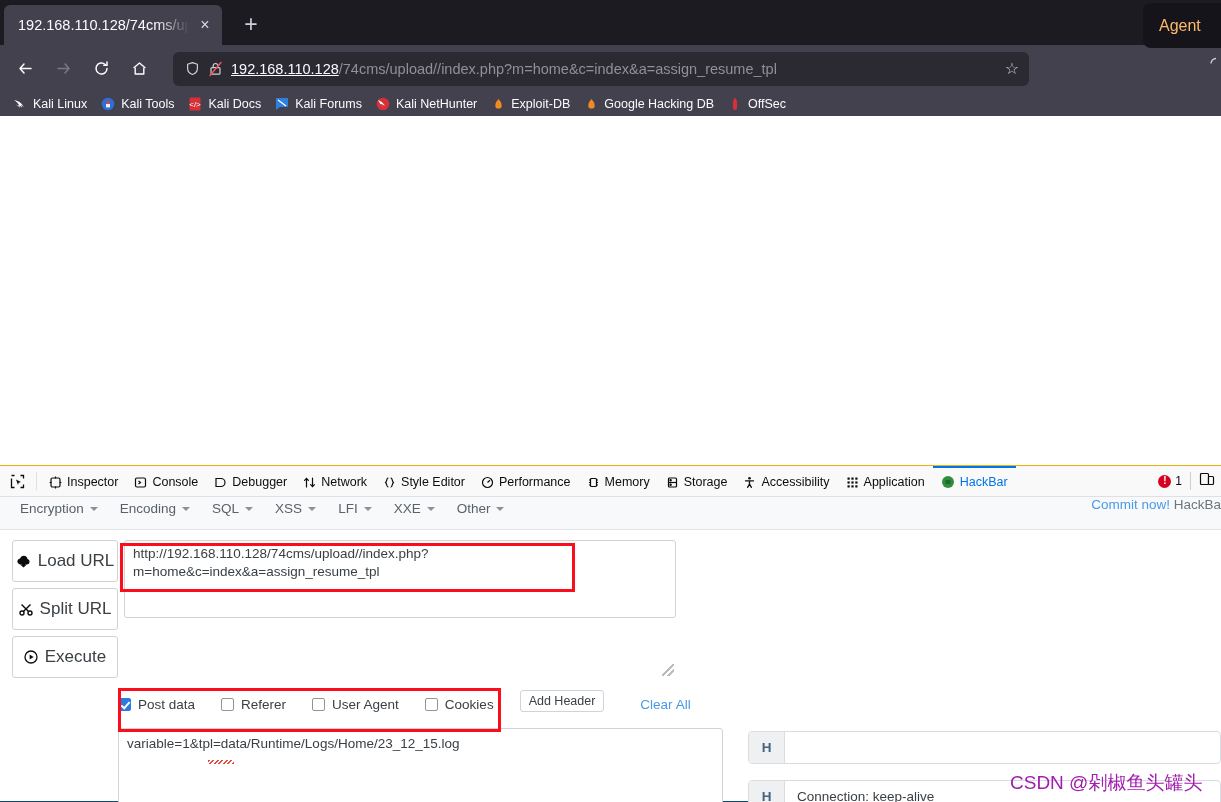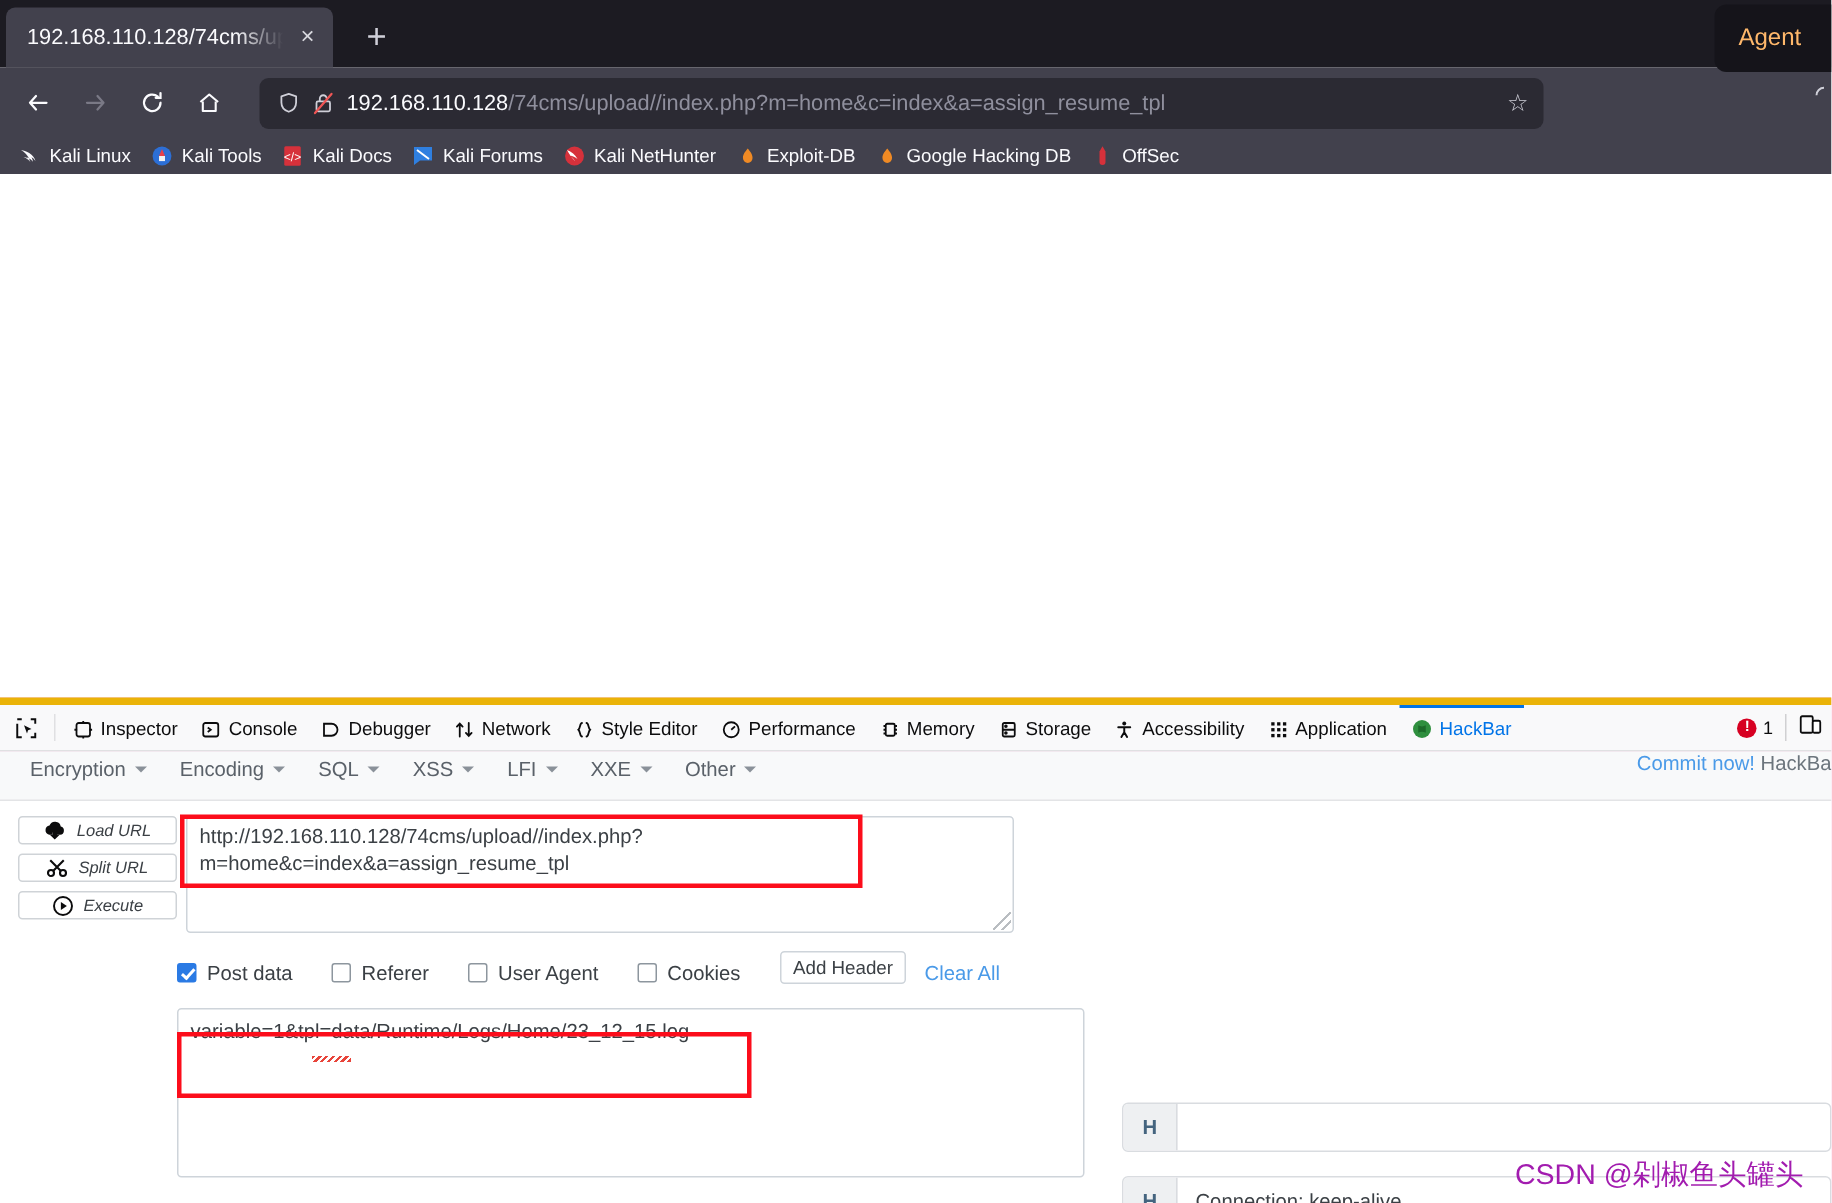--- a/index.html
+++ b/index.html
@@ -88,21 +88,21 @@
     display: flex; align-items: center;
     padding: 0 10px 0 12px;
   }
   .urlbar .ic { flex: 0 0 auto; display: flex; align-items: center; margin-right: 8px; }
   .urltext {
     flex: 1;
     color: #8f8f9d;
     font-size: 14.5px;
     white-space: nowrap; overflow: hidden;
   }
-  .urltext b { color: #fbfbfe; font-weight: normal; }
+  .urltext b { color: #fbfbfe; font-weight: normal; text-decoration: underline; }
   .star { color: #cfcfd8; font-size: 16px; margin-left: 8px; }
   .navright {
     position: absolute; right: 2px; top: 10px;
     color: #cfcfd8;
   }
 
   .bookmarks {
     height: 24px;
     background: #42414d;
     display: flex; align-items: center;
@@ -128,22 +128,22 @@
   .page {
     height: 353px;
     background: #ffffff;
   }
 
   
   .devtools {
     position: absolute;
     left: 0; top: 465px;
     width: 1221px; height: 337px;
-    background: #f9a8d4;
-    border-top: 5px solid #eab308;
+    background: #0c4a6e;
+    border-top: 1px solid #eab308;
   }
   .dt-toolbar {
     height: 31px;
     background: #f9f9fa;
     border-bottom: 1px solid #e0e0e2;
     display: flex; align-items: stretch;
     padding-left: 2px;
     position: relative;
   }
   .dt-picker {
@@ -225,28 +225,27 @@
   
   .hb-body {
     position: relative;
     height: 271px;
     background: #fff;
     padding: 10px 0 0 0;
   }
   .hb-row1 { display: flex; padding-left: 12px; }
   .hb-btncol { display: flex; flex-direction: column; gap: 6px; width: 106px; flex: 0 0 106px; }
   .hb-btn {
-    height: 19px;
+    height: 42px;
     border: 1px solid #cfd3d7;
     border-radius: 3px;
     background: #fff;
     display: flex; align-items: center; justify-content: center;
-    font-size: 11px; color: #3b4045;
+    font-size: 17px; color: #3b4045;
     gap: 7px;
-    font-style: italic;
   }
   .hb-btn svg { display: block; }
 
   .url-wrap { position: relative; margin-left: 6px; }
   .url-ta {
     width: 552px; height: 78px;
     border: 1px solid #ced4da;
     border-radius: 3px;
     font-family: "Liberation Sans", sans-serif;
     font-size: 13.5px;
@@ -304,21 +303,21 @@
     border-width: 0 2px 2px 0;
     transform: rotate(42deg);
   }
   .addheader {
     border: 1px solid #ced4da;
     border-radius: 3px;
     background: #fff;
     font-size: 12.5px;
     color: #3b4045;
     padding: 3px 8px;
-    margin-right: 12px;
+    margin-right: 36px;
   }
   .clearall { font-size: 13.5px; color: #4a9ae8; }
 
   
   .postwrap { margin: 16px 0 0 118px; position: relative; }
   .post-ta {
     width: 605px; height: 113px;
     border: 1px solid #ced4da;
     border-radius: 3px;
     font-family: "Liberation Sans", sans-serif;

